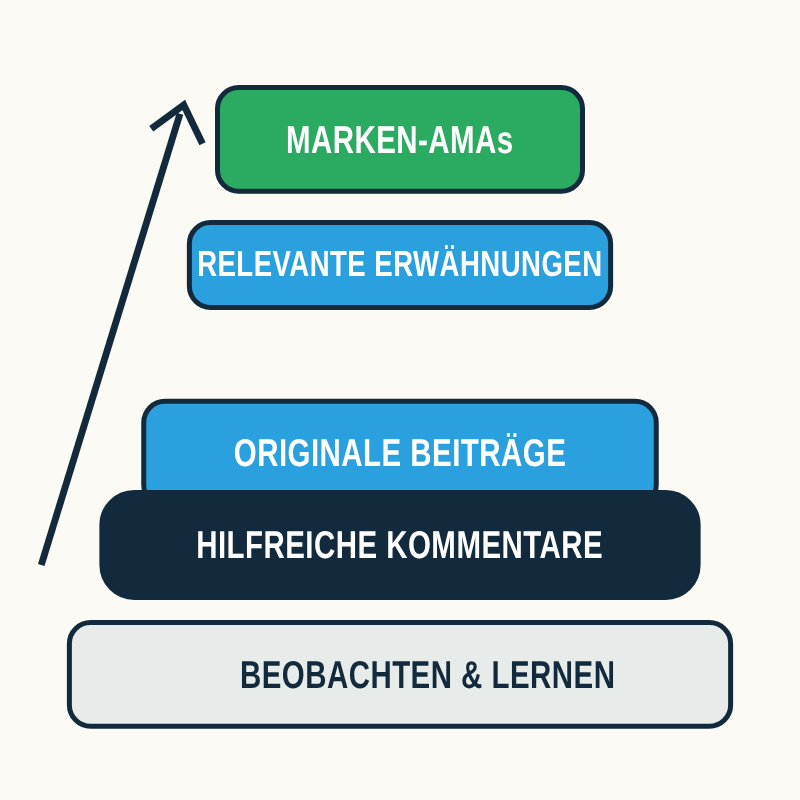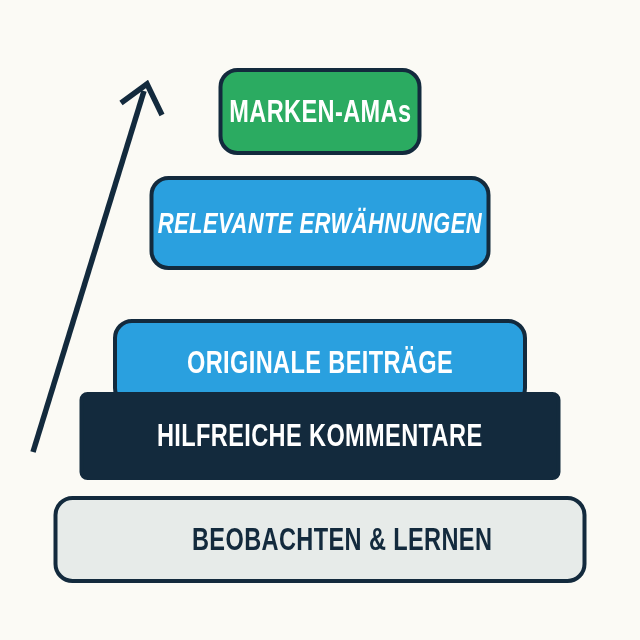--- a/index.html
+++ b/index.html
@@ -26,44 +26,43 @@
     border-radius: 19px;
   }
   .level .label {
     font-weight: 700;
     white-space: nowrap;
     transform: scaleX(0.76);
     transform-origin: center;
     letter-spacing: 0.5px;
   }
   .level-1 {
-    top: 68px;  width: 203px; height: 87px;
+    top: 68px;  width: 296px; height: 87px;
     background: #2bab61;
     border: 4px solid #132a3d;
   }
   .level-1 .label { color: #ffffff; font-size: 31px; }
   .level-2 {
-    top: 176px; width: 341px; height: 94px;
+    top: 176px; width: 341px; height: 72px;
     background: #2aa0df;
     border: 4px solid #132a3d;
-    font-style: italic;
   }
   .level-2 .label { color: #ffffff; font-size: 29px; }
   .level-3 {
     top: 284px; width: 414px; height: 88px;
     background: #2aa0df;
     border: 4px solid #132a3d;
     margin-top: 35px;
   }
   .level-3 .label { color: #ffffff; font-size: 31px; }
   .level-4 {
     top: 392px; width: 481px; height: 88px;
     background: #132a3d;
     border: 4px solid #132a3d;
-    border-radius: 8px;
+    border-radius: 28px;
   }
   .level-4 .label { color: #ffffff; font-size: 31px; }
   .level-5 {
     top: 496px; width: 533px; height: 87px;
     background: #e7ebe9;
     border: 4px solid #132a3d;
     padding-left: 44px;
   }
   .level-5 .label { color: #132a3d; font-size: 31px; }
   .arrow-svg {

